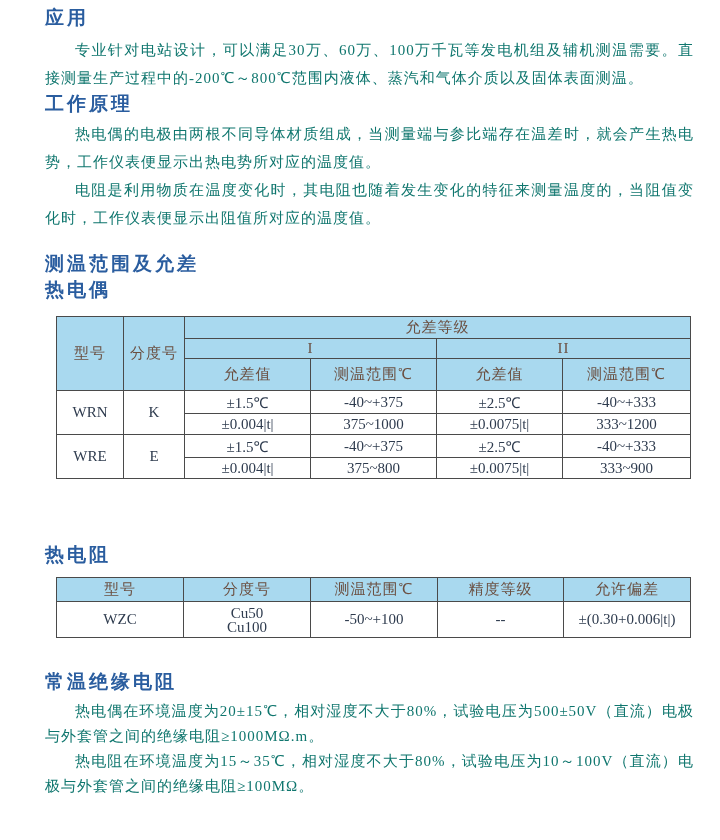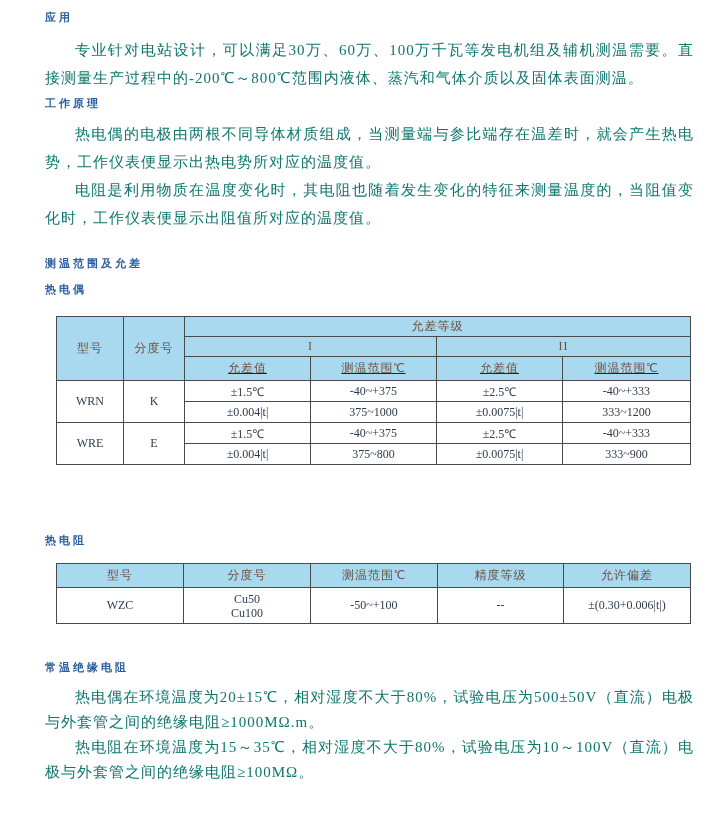--- a/index.html
+++ b/index.html
@@ -1,37 +1,37 @@
 <!DOCTYPE html>
 <html><head>
 <meta charset="utf-8">
 <style>
   * { margin:0; padding:0; box-sizing:border-box; }
   html,body { width:720px; height:840px; background:#ffffff; overflow:hidden; }
   body { font-family:"Liberation Serif", serif; color:#222; }
   .page { width:720px; height:840px; padding:6px 26px 0 45px; }
 
   .sec-title {
-    font-family:Liberation Mono, monospace;
-    font-weight:bold; font-size:11px; line-height:24px;
+    font-family:Liberation Sans, sans-serif;
+    font-weight:bold; font-size:19px; line-height:24px;
     color:#2a5d9f; letter-spacing:3px;
   }
   .body-p {
     font-size:15px; line-height:28px; text-align:justify;
     text-indent:2em; color:#0f766e; letter-spacing:1px;
   }
   .tight-p { line-height:25px; }
 
   table { border-collapse:collapse; table-layout:fixed; margin-left:11px; width:634px; }
   td {
     border:1px solid #4a4a4a; text-align:center; vertical-align:middle;
-    font-size:12px; color:#2e3b4e; padding:1px 2px; overflow:hidden;
+    font-size:15px; color:#2e3b4e; padding:1px 2px; overflow:hidden;
   }
   td.hd { background:#a9d9ef; color:#6b4f41; letter-spacing:1px; }
-  .t1 .r-a { height:20px; } .t1 .r-b { height:20px; } .t1 .r-c { height:24px;text-decoration:underline; }
+  .t1 .r-a { height:20px; } .t1 .r-b { height:20px; } .t1 .r-c { height:32px; }
   .t1 .r-d { height:21px; }
   .t2 .r-h { height:24px; } .t2 .r-1 { height:34px; } .t2 .r-2 { height:36px; }
   .cell-2line { line-height:14px; }
 
   .note { font-size:11px; color:#3a3a3a; margin:12px 0 0 13px; letter-spacing:1px; }
 
   .mt-app   { margin-top:0; }
   .mt-p1    { margin-top:6px; }
   .mt-wp    { }
   .mt-wp-p  { margin-top:4px; }

